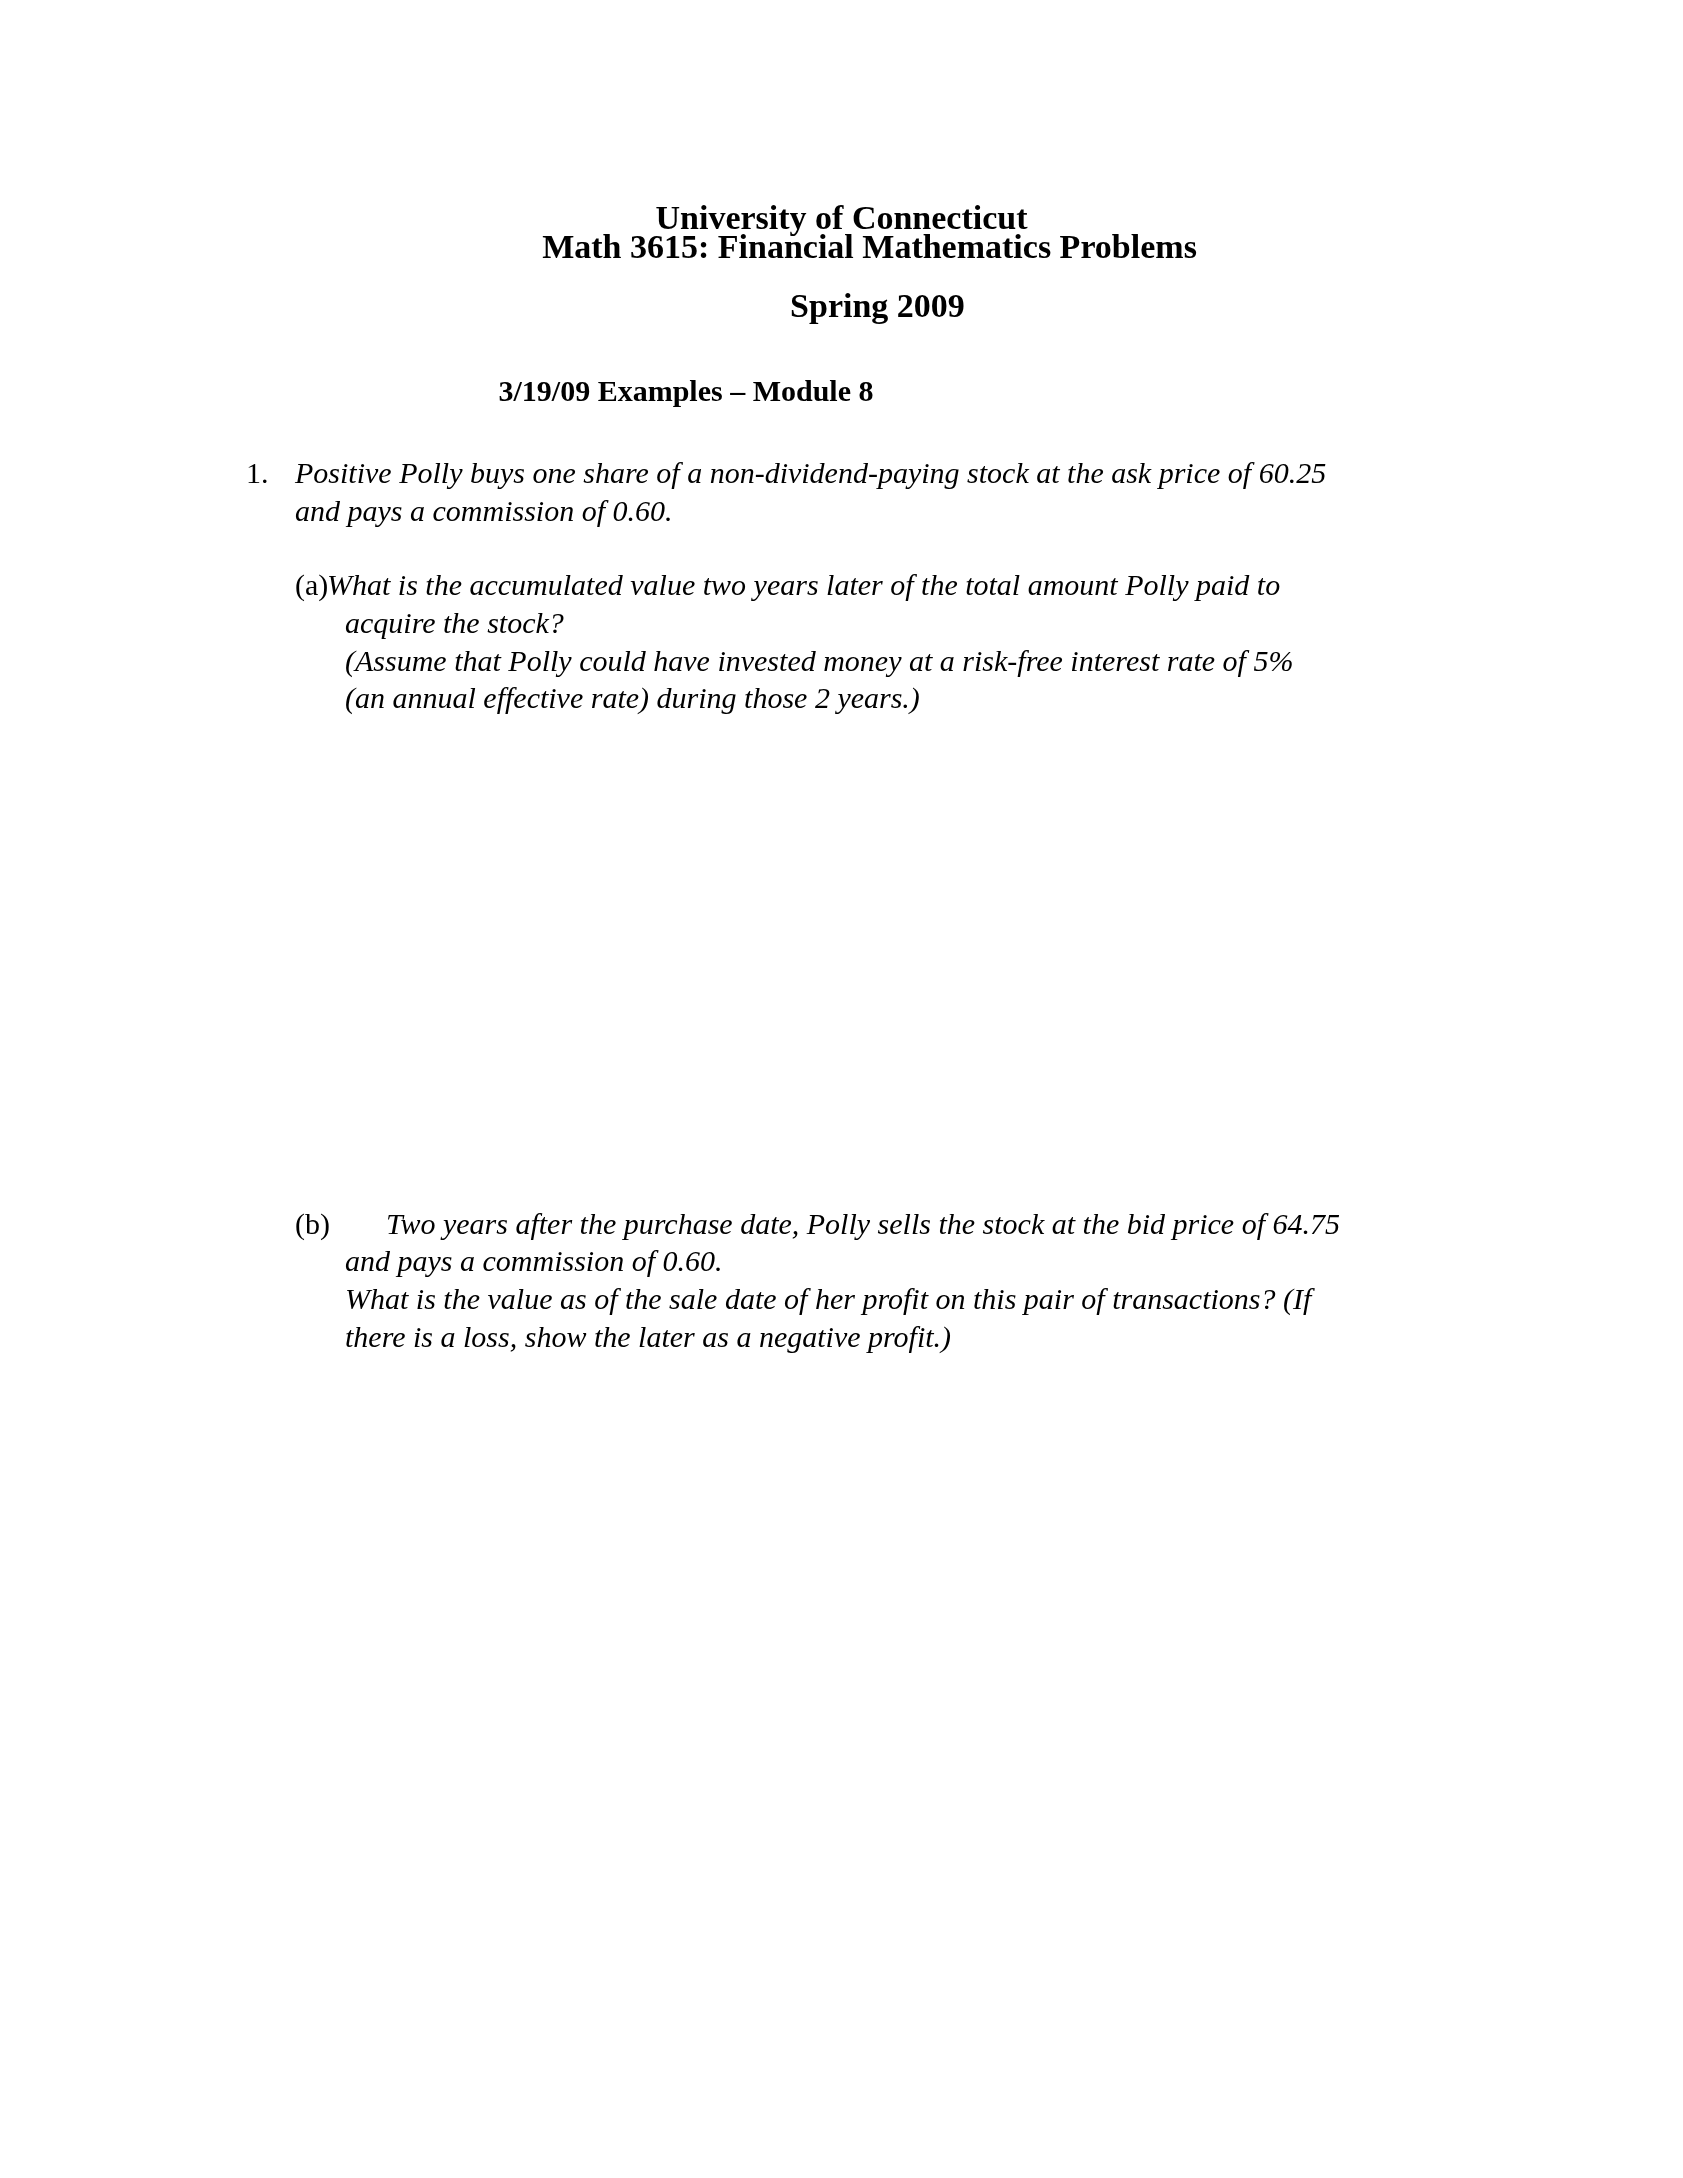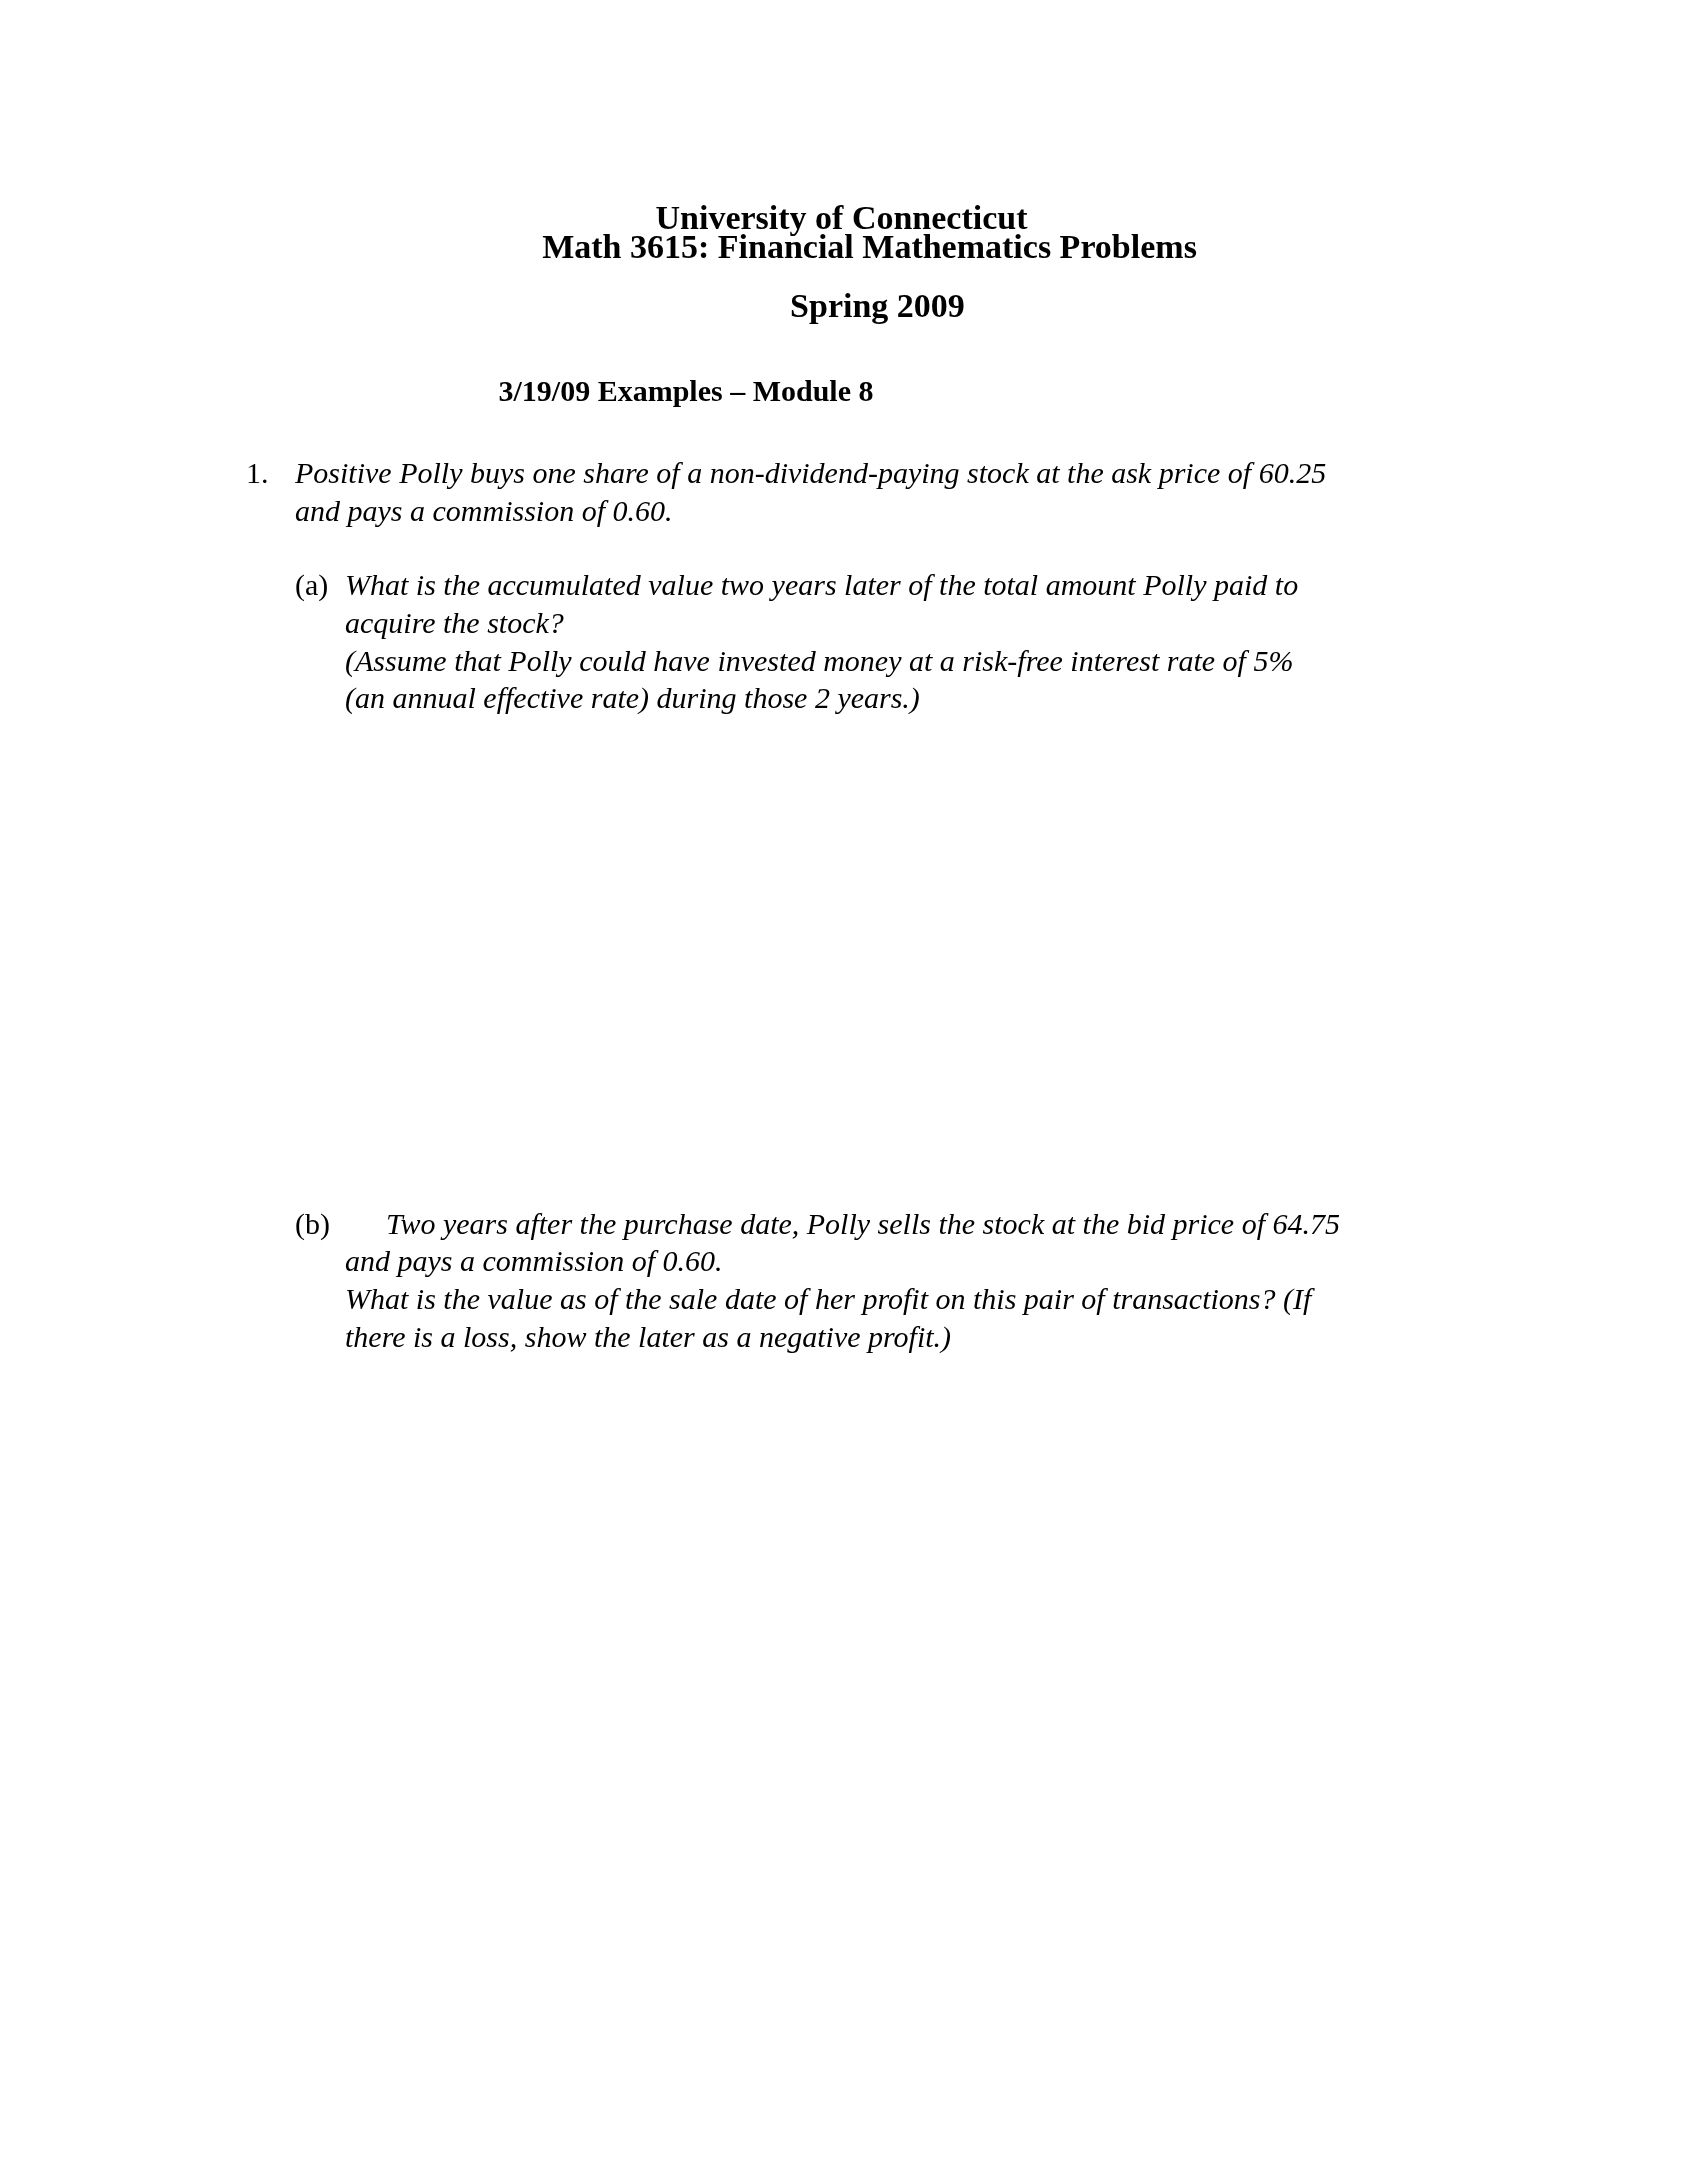--- a/index.html
+++ b/index.html
@@ -22,21 +22,21 @@
   <div class="sub" style="top:372px;">3/19/09 Examples – Module 8</div>
 </div>
 
 <div>
   <div class="num" style="left:246px; top:454px;">1.</div>
   <div class="line" style="left:295px; top:454px;">Positive Polly buys one share of a non-dividend-paying stock at the ask price of 60.25</div>
   <div class="line" style="left:295px; top:492px;">and pays a commission of 0.60.</div>
 
   <div>
     <div class="num" style="left:295px; top:566px;">(a)</div>
-    <div class="line" style="left:345px; top:566px;">What is the accumulated value two years later of the total amount Polly paid to</div>
+    <div class="line" style="left:327px; top:566px;">What is the accumulated value two years later of the total amount Polly paid to</div>
     <div class="line" style="left:345px; top:604px;">acquire the stock?</div>
     <div class="line" style="left:345px; top:642px;">(Assume that Polly could have invested money at a risk-free interest rate of 5%</div>
     <div class="line" style="left:345px; top:679px;">(an annual effective rate) during those 2 years.)</div>
   </div>
 
   <div>
     <div class="num" style="left:295px; top:1205px;">(b)</div>
     <div class="line" style="left:345px; top:1205px;margin-left:41px;">Two years after the purchase date, Polly sells the stock at the bid price of 64.75</div>
     <div class="line" style="left:345px; top:1242px;">and pays a commission of 0.60.</div>
     <div class="line" style="left:345px; top:1280px;">What is the value as of the sale date of her profit on this pair of transactions? (If</div>

